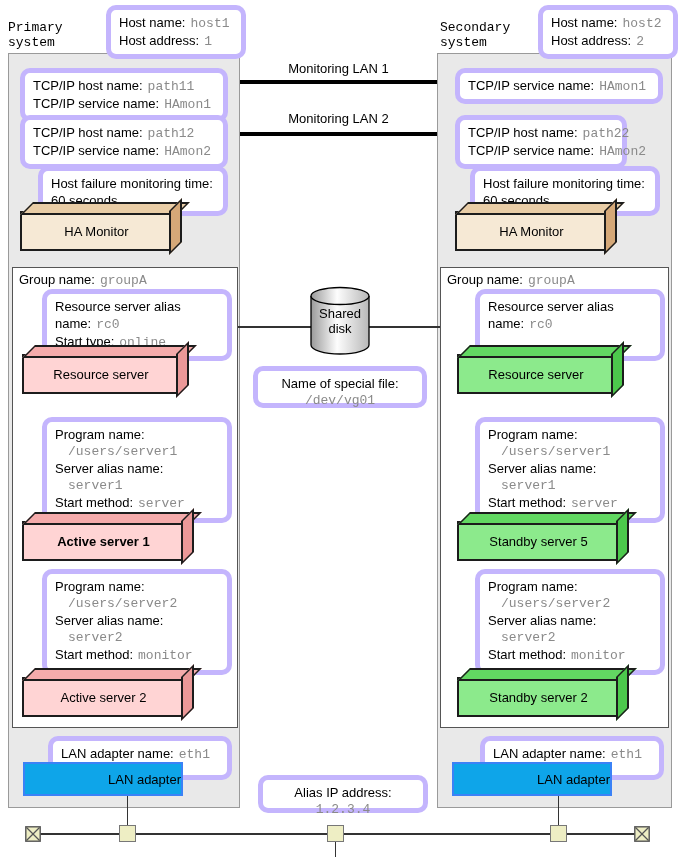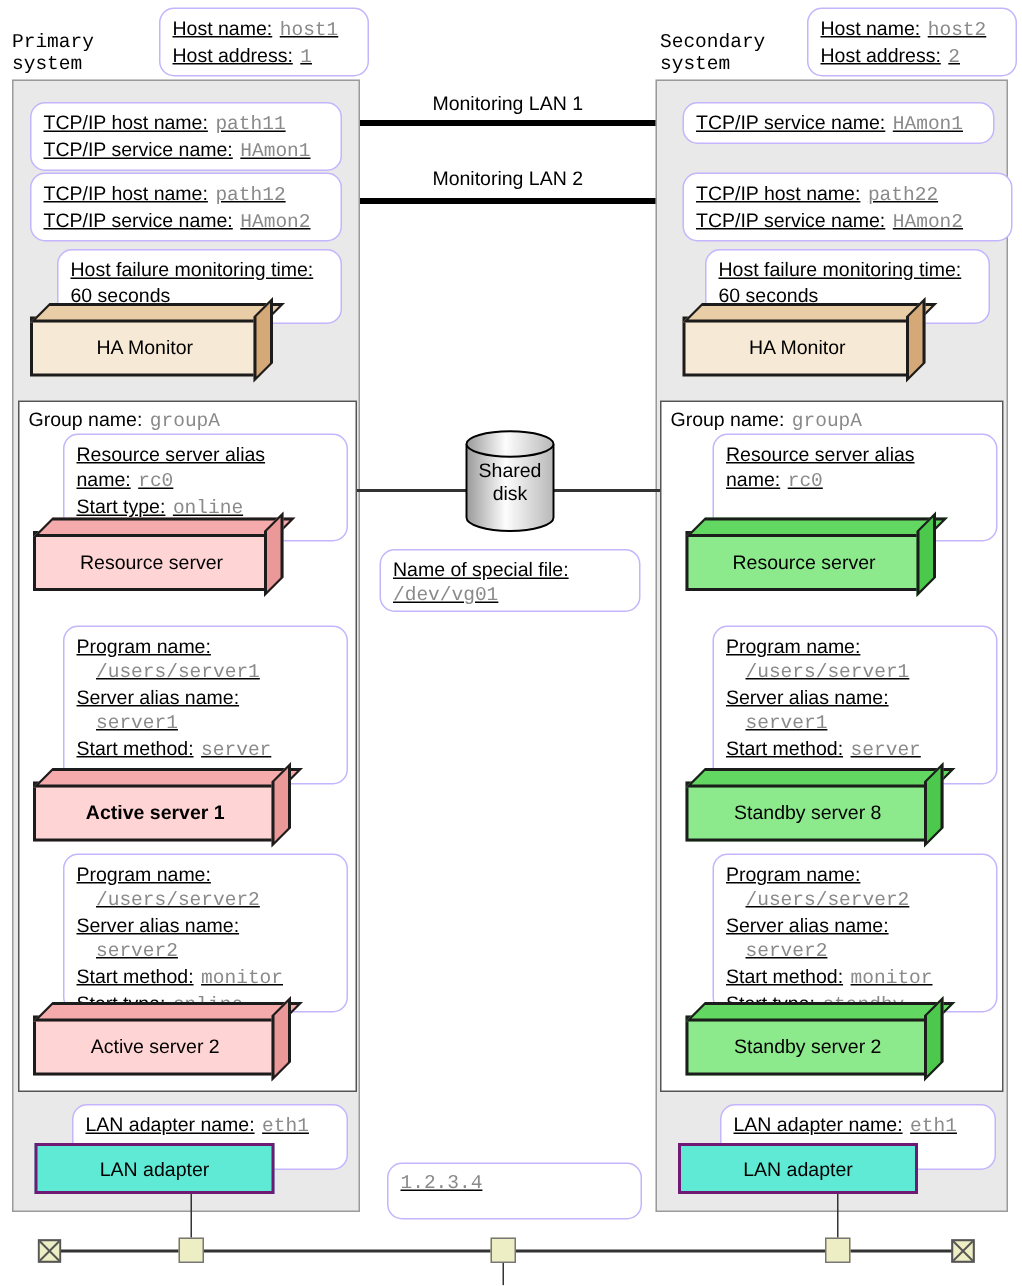--- a/index.html
+++ b/index.html
@@ -1,45 +1,45 @@
 <!DOCTYPE html>
 <html style="--panel-bg: #e9e9e9; --mono-text: #8a8a8a; --connector-fill: #eeeec4; --tan-face: #f6e9d5; --tan-top: #e9cda6; --tan-side: #d5a878; --pink-face: #ffd4d4; --pink-top: #f5abab; --pink-side: #eb9898; --green-face: #8cea8c; --green-top: #62d862; --green-side: #4cc84c;"><head>
 <meta charset="utf-8">
 <style>
   html,body{margin:0;padding:0;background:#fff;}
   .stage{position:relative;width:681px;height:857px;background:#fff;
          font-family:"Liberation Sans",sans-serif;font-size:13px;color:#000;overflow:hidden;}
   .stage *{box-sizing:border-box;}
   .syslabel{position:absolute;line-height:15px;font-family:Liberation Mono, monospace;}
   .panel{position:absolute;background:var(--panel-bg,#e9e9e9);border:1px solid #9a9a9a;}
-  .rbox{position:absolute;background:#fff;border:1px solid #c4b5fd;border-radius:10px;
-        padding:4px 8px;line-height:16px;text-decoration:underline;}
-  .rbox.center{text-align:left;}
+  .rbox{position:absolute;background:#fff;border:5px solid #c4b5fd;border-radius:10px;
+        padding:4px 8px;line-height:16px;}
+  .rbox.center{text-align:center;}
   .groupbox{position:absolute;background:#fff;border:1px solid #555;padding:3px 6px;line-height:17px;}
   .ln{white-space:nowrap;line-height:17px;}
   .k{margin-right:5px;}
   .mono{font-family:"Liberation Mono","DejaVu Sans Mono",monospace;color:var(--mono-text,#8a8a8a);}
   .ind{padding-left:13px;}
   .b3d{position:absolute;border:2px solid #1c1c1c;display:flex;align-items:center;
        justify-content:center;z-index:3;}
   .b3d::before{content:"";position:absolute;left:-2px;top:-11px;width:calc(100% + 4px);height:9px;
        border:2px solid #1c1c1c;transform:skewX(-45deg);transform-origin:left bottom;}
   .b3d::after{content:"";position:absolute;right:-11px;top:-2px;width:9px;height:calc(100% + 4px);
        border:2px solid #1c1c1c;transform:skewY(-45deg);transform-origin:left top;}
   .b3d.tan{background:var(--tan-face,#f6e9d5);}
   .b3d.tan::before{background:var(--tan-top,#e9cda6);}
   .b3d.tan::after{background:var(--tan-side,#d5a878);}
   .b3d.pink{background:var(--pink-face,#ffd4d4);}
   .b3d.pink::before{background:var(--pink-top,#f5abab);}
   .b3d.pink::after{background:var(--pink-side,#eb9898);}
   .b3d.green{background:var(--green-face,#8cea8c);}
   .b3d.green::before{background:var(--green-top,#62d862);}
   .b3d.green::after{background:var(--green-side,#4cc84c);}
-  .lanbox{position:absolute;background:#5eead4;border:2px solid #701a75;display:flex;
-       align-items:center;justify-content:center;z-index:3;}
+  .lanbox{position:absolute;background:#0ea5e9;border:2px solid #3b82f6;display:flex;
+       align-items:center;justify-content:flex-end;z-index:3;}
   .hline{position:absolute;background:#000;z-index:1;}
   .vline{position:absolute;background:#333;width:1px;z-index:1;}
   .lanlabel{position:absolute;text-align:center;}
   .conn{position:absolute;width:17px;height:17px;background:var(--connector-fill,#eeeec4);
         border:1px solid #777;z-index:4;}
   .term{position:absolute;width:16px;height:16px;z-index:4;}
   .cyl{position:absolute;z-index:2;}
   .cyltext{position:absolute;text-align:center;line-height:15px;z-index:3;}
 </style>
 </head>
@@ -71,21 +71,21 @@
     <div class="ln"><span class="k">TCP/IP host name:</span><span class="mono">path11</span></div>
     <div class="ln"><span class="k">TCP/IP service name:</span><span class="mono">HAmon1</span></div>
   </div>
   <div class="rbox" style="left:20px;top:115px;width:208px;">
     <div class="ln"><span class="k">TCP/IP host name:</span><span class="mono">path12</span></div>
     <div class="ln"><span class="k">TCP/IP service name:</span><span class="mono">HAmon2</span></div>
   </div>
   <div class="rbox" style="left:455px;top:68px;width:208px;">
     <div class="ln"><span class="k">TCP/IP service name:</span><span class="mono">HAmon1</span></div>
   </div>
-  <div class="rbox" style="left:455px;top:115px;width:220px;">
+  <div class="rbox" style="left:455px;top:115px;width:172px;">
     <div class="ln"><span class="k">TCP/IP host name:</span><span class="mono">path22</span></div>
     <div class="ln"><span class="k">TCP/IP service name:</span><span class="mono">HAmon2</span></div>
   </div>
 
   <div class="rbox" style="left:38px;top:166px;width:190px;height:50px;">
     <div class="ln">Host failure monitoring time:</div>
     <div class="ln">60 seconds</div>
   </div>
   <div class="rbox" style="left:470px;top:166px;width:190px;height:50px;">
     <div class="ln">Host failure monitoring time:</div>
@@ -134,21 +134,21 @@
     <div class="ln mono ind">/users/server1</div>
     <div class="ln">Server alias name:</div>
     <div class="ln mono ind">server1</div>
     <div class="ln"><span class="k">Start method:</span><span class="mono">server</span></div>
     <div class="ln"><span class="k">Start type:</span><span class="mono">standby</span></div>
   </div>
   <div class="b3d pink" style="left:22px;top:521px;width:163px;height:40px;font-weight:bold;">
       <span>Active server 1</span>
     </div>
   <div class="b3d green" style="left:457px;top:521px;width:163px;height:40px;">
-      <span>Standby server 8</span>
+      <span>Standby server 5</span>
     </div>
 
   <div class="rbox" style="left:42px;top:569px;width:190px;height:106px;">
     <div class="ln">Program name:</div>
     <div class="ln mono ind">/users/server2</div>
     <div class="ln">Server alias name:</div>
     <div class="ln mono ind">server2</div>
     <div class="ln"><span class="k">Start method:</span><span class="mono">monitor</span></div>
     <div class="ln"><span class="k">Start type:</span><span class="mono">online</span></div>
   </div>
@@ -194,20 +194,21 @@
     <div class="ln"><span class="k">LAN adapter name:</span><span class="mono">eth1</span></div>
   </div>
   <div class="lanbox" style="left:23px;top:762px;width:160px;height:34px;">
       <span>LAN adapter</span>
     </div>
   <div class="lanbox" style="left:452px;top:762px;width:160px;height:34px;">
       <span>LAN adapter</span>
     </div>
 
   <div class="rbox center" style="left:258px;top:775px;width:170px;height:38px;">
+    <div class="ln">Alias IP address:</div>
     <div class="ln mono">1.2.3.4</div>
   </div>
 
   <div class="vline" style="left:127px;top:796px;height:31px;"></div>
   <div class="vline" style="left:558px;top:796px;height:31px;"></div>
   <div class="hline" style="left:30px;top:833px;width:615px;height:2px;background:#333;"></div>
   <div class="vline" style="left:335px;top:842px;height:15px;"></div>
 
   <div class="term" style="left:25px;top:826px;">
     <svg width="16" height="16" viewBox="0 0 16 16">

